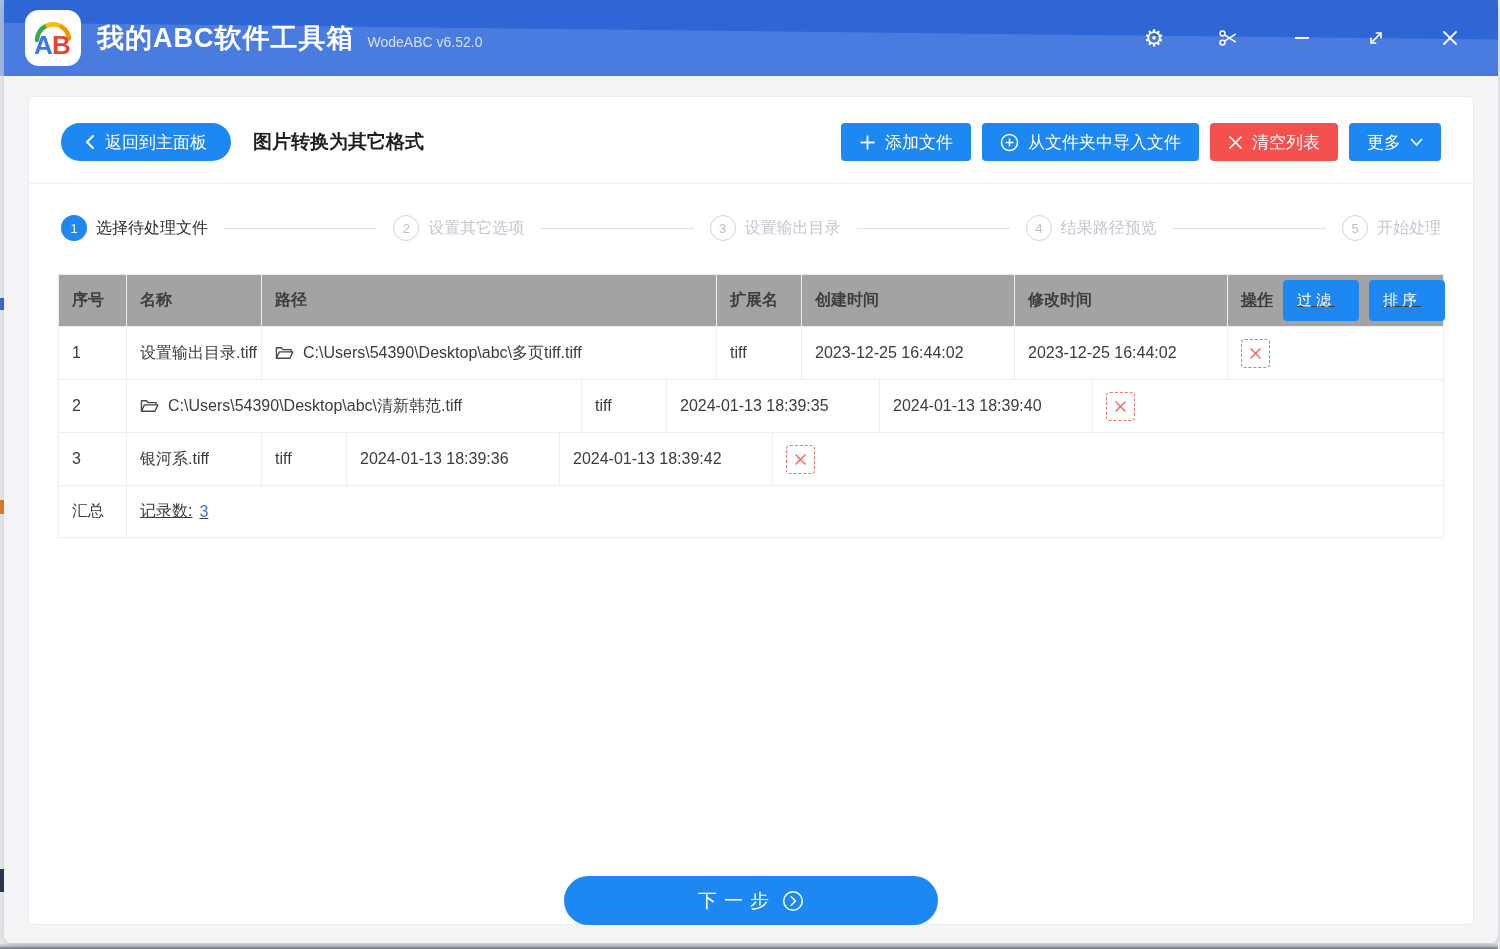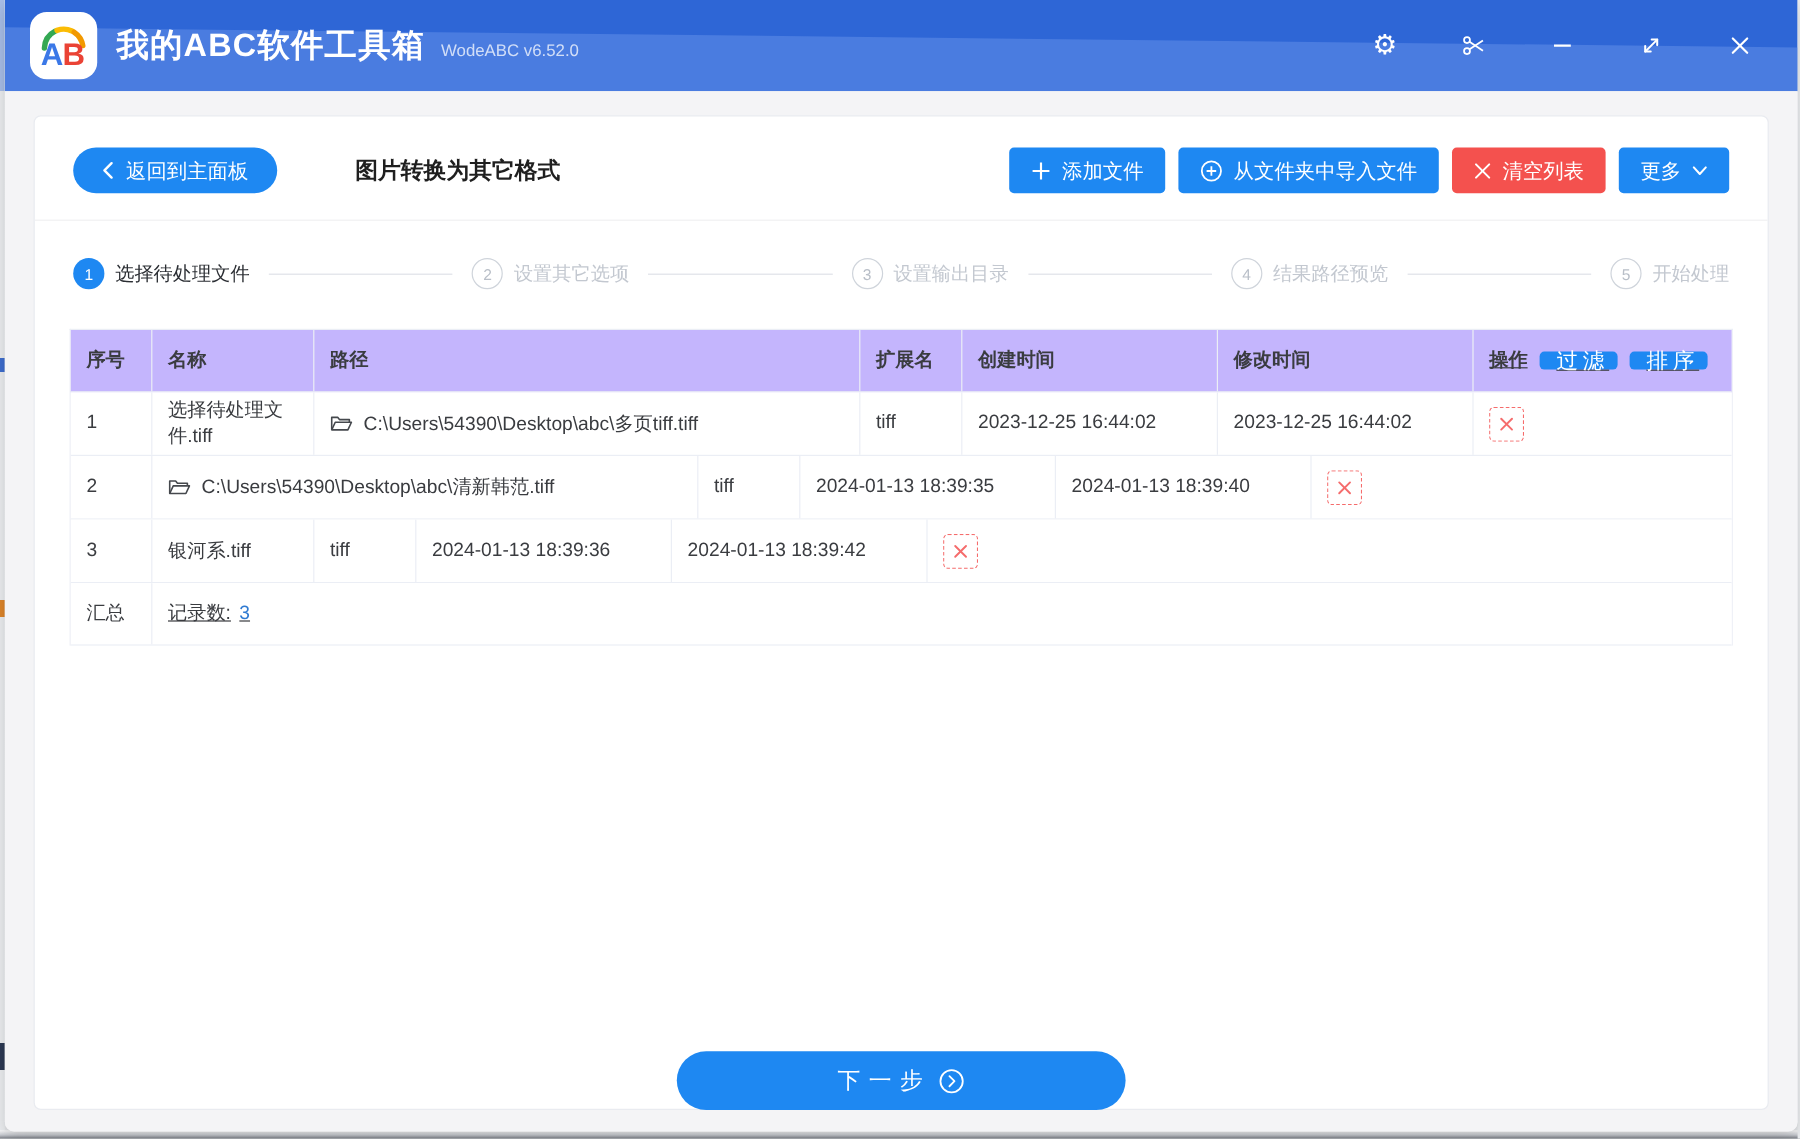--- a/index.html
+++ b/index.html
@@ -30,21 +30,21 @@
   .tb-icons{margin-left:auto;display:flex;align-items:center;gap:50px;padding-right:16px;}
   .tb-icon{width:24px;height:24px;display:flex;align-items:center;justify-content:center;color:#fff;cursor:pointer;}
   .gear-glyph{font-family:"DejaVu Sans",sans-serif;font-size:23px;line-height:1;color:#fff;}
 
   
   .app-body{position:absolute;top:76px;left:0;right:0;bottom:0;background:#f4f4f6;}
   .card{position:absolute;left:24px;right:24px;top:20px;bottom:18px;background:#fff;
     border:1px solid #e9ebf0;border-radius:6px;}
 
   
-  .toolbar{display:flex;align-items:center;padding:26px 32px 0 32px;gap:43px;}
+  .toolbar{display:flex;align-items:center;padding:26px 32px 0 32px;}
   .back-btn{display:flex;align-items:center;gap:10px;height:38px;padding:0 24px;border-radius:19px;
     background:#1e88f2;color:#fff;font-size:17px;cursor:pointer;flex:none;}
   .page-title{font-size:19px;font-weight:700;color:#1f1f1f;margin-left:22px;text-align:right;}
   .tb-right{margin-left:auto;display:flex;align-items:center;gap:11px;}
   .btn{display:flex;align-items:center;justify-content:center;gap:9px;height:38px;padding:0 18px;
     border-radius:4px;background:#1e88f2;color:#fff;font-size:17px;cursor:pointer;white-space:nowrap;}
   .btn.danger{background:#f4514e;}
   .divider{border-top:1px solid #f0f0f2;margin-top:22px;}
 
   
@@ -55,33 +55,33 @@
   .step.active .step-circle{background:#1e88f2;color:#fff;}
   .step.inactive .step-circle{background:#fff;border:1px solid #cfd4db;color:#b9bfc8;}
   .step-label{font-size:16px;}
   .step.active .step-label{color:#2b2e33;}
   .step.inactive .step-label{color:#c3c8d0;}
   .step-line{flex:1;height:1px;background:#dfe2e8;margin:0 16px;}
 
   
   .table{margin:33px 29px 0 29px;border:1px solid #ebeef5;border-bottom:none;font-size:16px;}
   .trow{display:flex;align-items:stretch;border-bottom:1px solid #ebeef5;background:#fff;}
-  .trow.thead{background:#c4b5fd;font-weight:700;color:#1f1f1f;}
+  .trow.thead{background:#a3a3a3;font-weight:700;color:#1f1f1f;}
   .tcell{display:flex;align-items:center;padding-left:13px;box-sizing:border-box;border-right:1px solid #ebeef5;
     min-height:52px;color:#3a3c40;}
   .thead .tcell{min-height:51px;}
   .tcell:last-child{border-right:none;text-decoration:underline;}
   .col-idx{width:68px;flex:none;}
   .col-name{width:135px;flex:none;}
   .col-path{width:455px;flex:none;gap:9px;}
   .col-ext{width:85px;flex:none;}
   .col-created{width:213px;flex:none;}
   .col-modified{width:213px;flex:none;}
   .col-ops{width:217px;flex:none;gap:10px;}
-  .mini-btn{height:15px;padding:0 7px;border-radius:4px;background:#1e88f2;color:#fff;font-size:18px;
+  .mini-btn{height:41px;padding:0 24px;border-radius:4px;background:#1e88f2;color:#fff;font-size:15px;
     font-weight:400;display:flex;align-items:center;justify-content:center;letter-spacing:4px;cursor:pointer;
     padding-left:14px;}
   .del-btn{width:27px;height:27px;border:1px dashed #f56c6c;border-radius:4px;display:flex;align-items:center;
     justify-content:center;cursor:pointer;background:#fff;}
   .folder-icon{flex:none;display:flex;cursor:pointer;}
   .sum-label{color:#3a3c40;}
   .sum-count{color:#2f7ad1;margin-left:7px;}
 
   
   .next-btn{position:absolute;left:50%;transform:translateX(-50%);bottom:-1px;width:374px;height:49px;
@@ -230,21 +230,21 @@
           <div class="tcell col-modified">修改时间</div>
           <div class="tcell col-ops">
             <span>操作</span>
             <span class="mini-btn">过滤</span>
             <span class="mini-btn">排序</span>
           </div>
         </div>
 
         <div class="trow">
           <div class="tcell col-idx">1</div>
-          <div class="tcell col-name">选择待处理文件.tiff</div>
+          <div class="tcell col-name">设置输出目录.tiff</div>
           <div class="tcell col-path">
             <span class="folder-icon">
               <svg width="19" height="16" viewBox="0 0 20 16" fill="none" stroke="#45484d" stroke-width="1.4" stroke-linejoin="round">
                 <path d="M1.5 13.5 V2.5 h5.2 l1.6 2 H17 v2.3"></path>
                 <path d="M1.5 13.5 L4.6 6.8 H18.8 L15.7 13.5 Z"></path>
               </svg>
             </span>
             <span>C:\Users\54390\Desktop\abc\多页tiff.tiff</span>
           </div>
           <div class="tcell col-ext">tiff</div>

